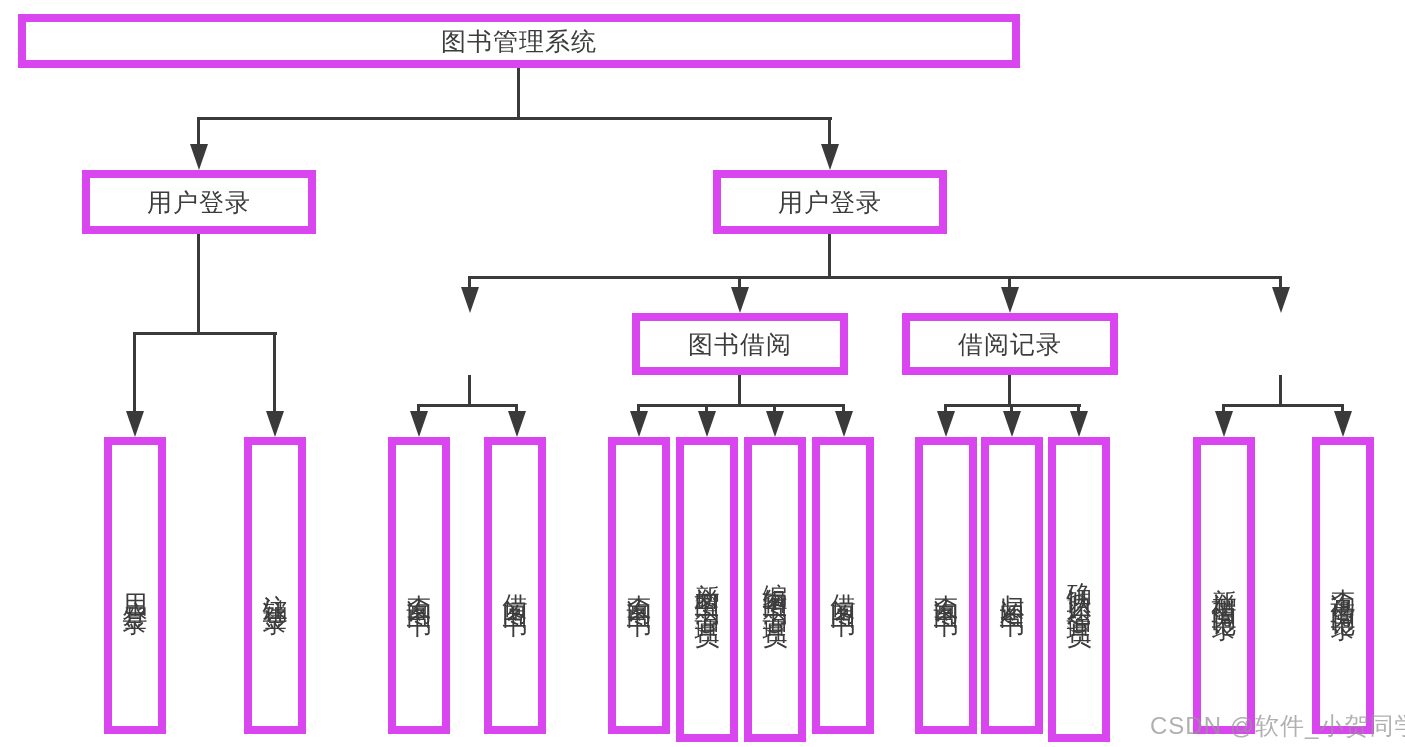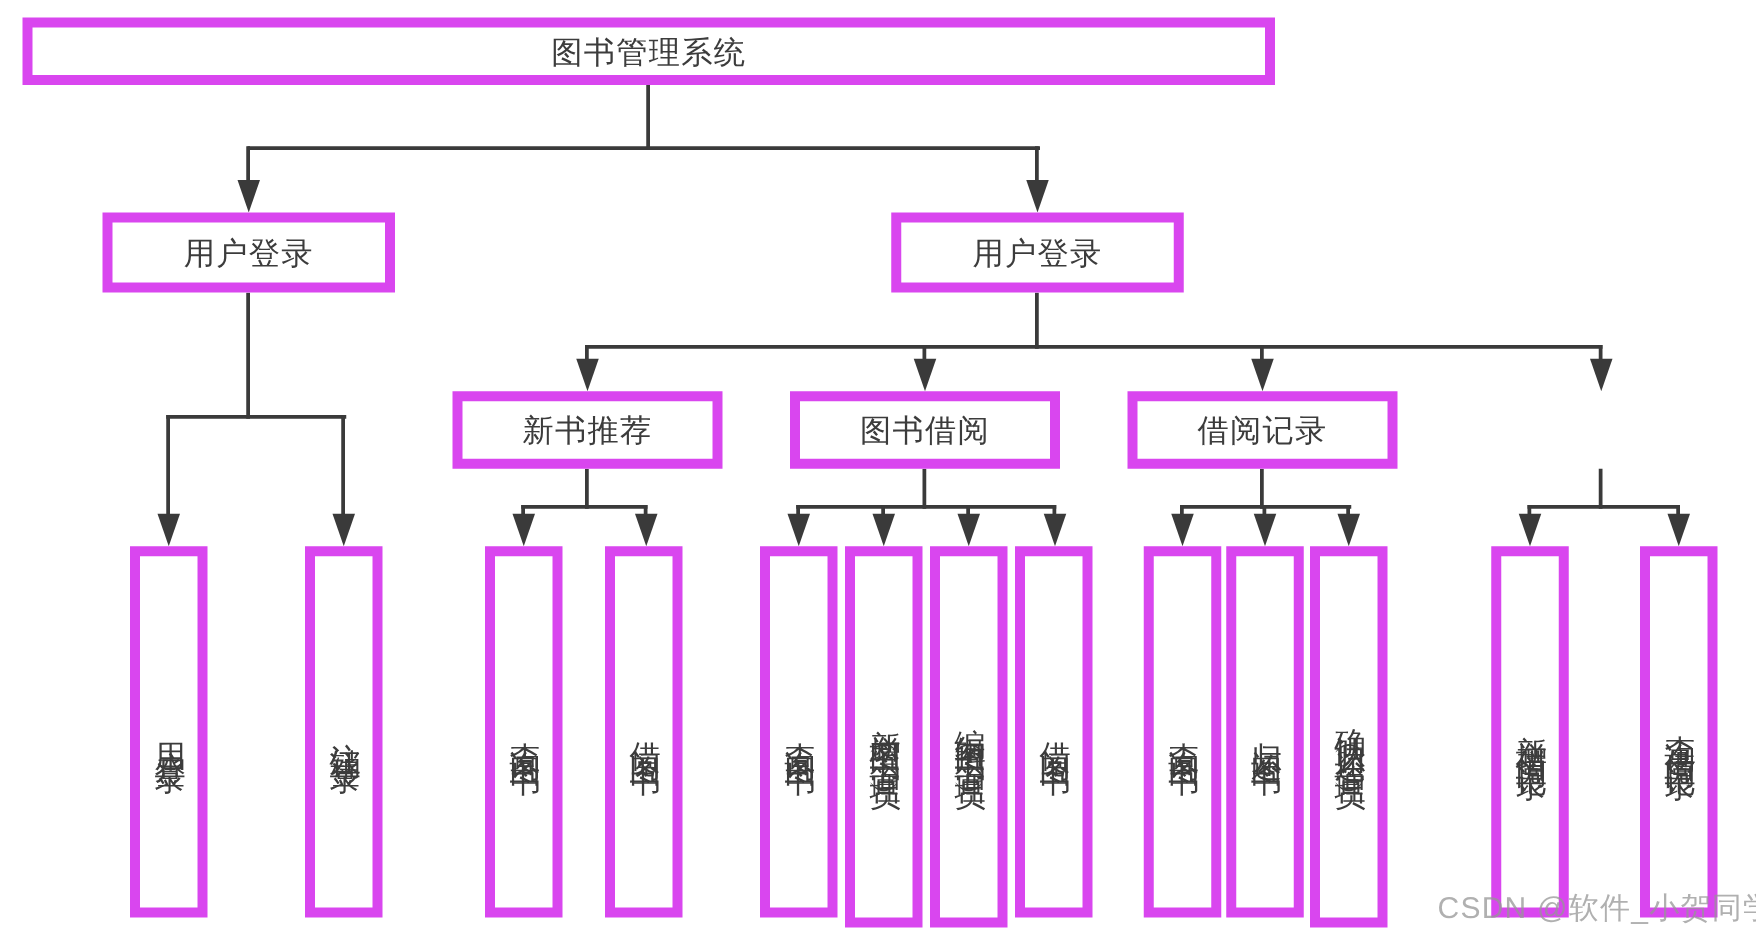--- a/index.html
+++ b/index.html
@@ -115,23 +115,20 @@
     <span>图书管理系统</span>
   </div>
 
   <div class="box hbox" style="left:82px;top:170px;width:234px;height:64px">
     <span>用户登录</span>
   </div>
   <div class="box hbox" style="left:713px;top:170px;width:234px;height:64px">
     <span>用户登录</span>
   </div>
 
-  <div class="box hbox" style="left:362px;top:313px;width:216px;height:62px">
-    <span>新书推荐</span>
-  </div>
   <div class="box hbox" style="left:632px;top:313px;width:216px;height:62px">
     <span>图书借阅</span>
   </div>
   <div class="box hbox" style="left:902px;top:313px;width:216px;height:62px">
     <span>借阅记录</span>
   </div>
 
   <div class="box leaf" style="left:104px">
     <span class="vtext">用户登录</span>
   </div>

